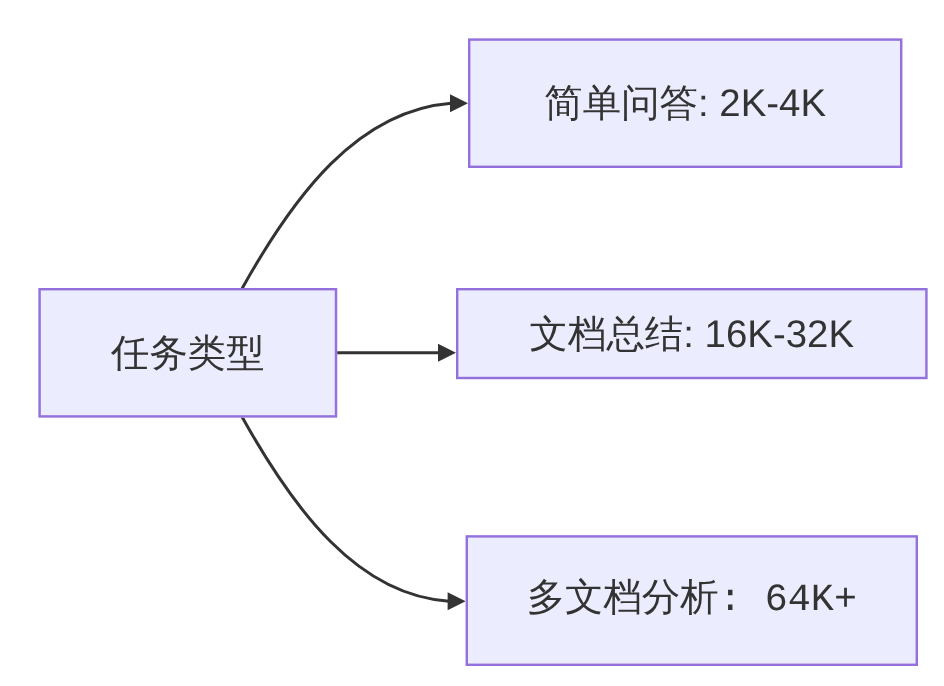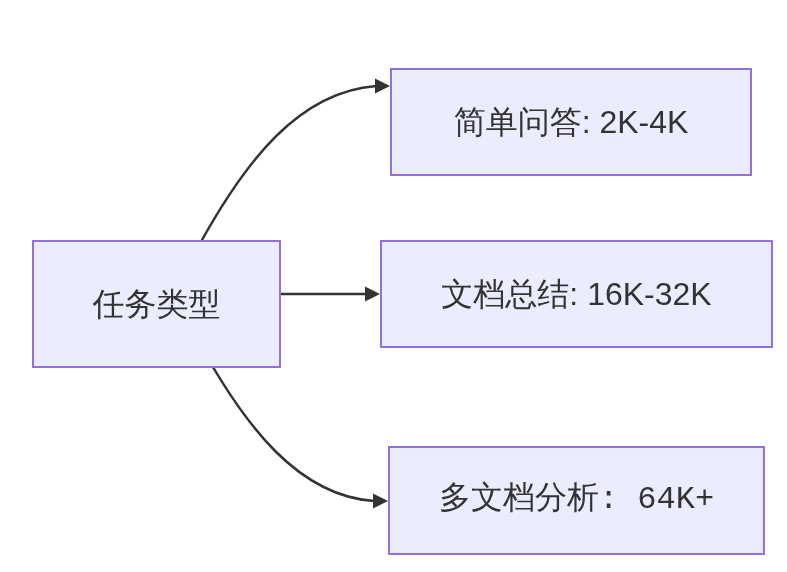--- a/index.html
+++ b/index.html
@@ -42,23 +42,23 @@
     background: var(--node-fill, #ececff);
     border: 2px solid var(--node-border, #9370db);
     color: var(--text-color, #333333);
     display: flex;
     align-items: center;
     justify-content: center;
     font-size: 32px;
     line-height: 1.2;
     white-space: nowrap;
   }
-  .node-source      { left: 32px;  top: 240px; width: 249px; height: 128px; }
-  .node-simple-qa   { left: 390px; top: 32px;  width: 362px; height: 108px; margin-top: 36px; }
-  .node-doc-summary { left: 380px; top: 240px; width: 393px; height: 108px; }
+  .node-source      { left: 32px;  top: 240px; width: 249px; height: 108px; }
+  .node-simple-qa   { left: 390px; top: 32px;  width: 362px; height: 108px; }
+  .node-doc-summary { left: 380px; top: 240px; width: 393px; height: 76px; }
   .node-multi-doc   { left: 388px; top: 446px; width: 377px; height: 109px; font-family: Liberation Mono, monospace; }
 </style>
 </head>
 <body>
 
 <div class="canvas">
 
   <svg class="edges-layer" width="787" height="572" viewBox="0 0 787 572" xmlns="http://www.w3.org/2000/svg">
     <g>
       <path class="edge-path" d="M202,240 C245,163 298,92 376,86"></path>

